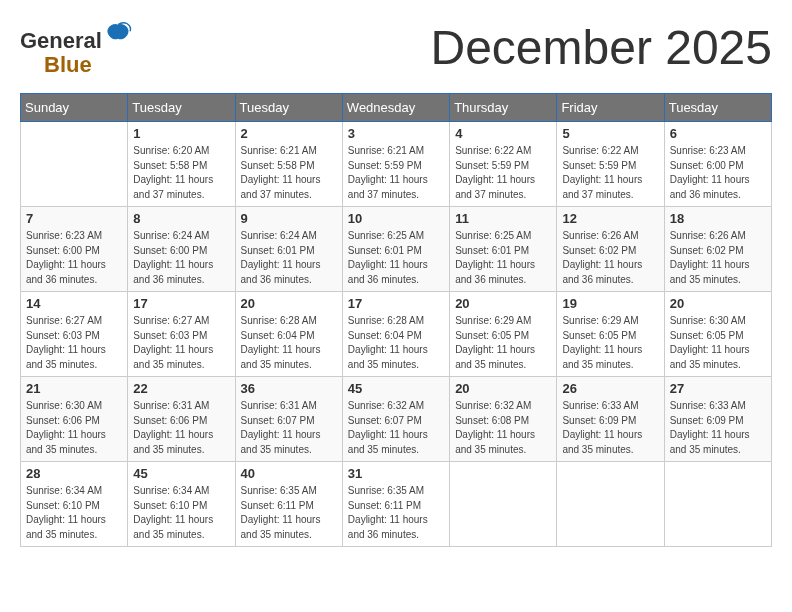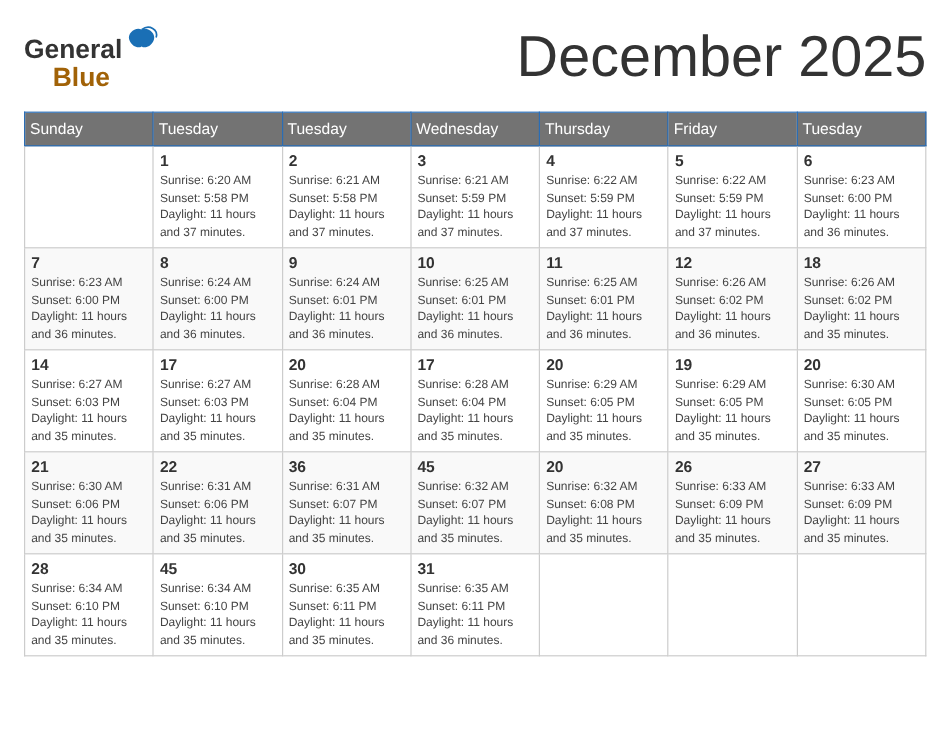--- a/index.html
+++ b/index.html
@@ -241,21 +241,21 @@
       <tr>
         <td>
           <span class="day-number">28</span>
           <div class="day-info">Sunrise: 6:34 AM<br>Sunset: 6:10 PM<br>Daylight: 11 hours<br>and 35 minutes.</div>
         </td>
         <td>
           <span class="day-number">45</span>
           <div class="day-info">Sunrise: 6:34 AM<br>Sunset: 6:10 PM<br>Daylight: 11 hours<br>and 35 minutes.</div>
         </td>
         <td>
-          <span class="day-number">30</span>
+          <span class="day-number">40</span>
           <div class="day-info">Sunrise: 6:35 AM<br>Sunset: 6:11 PM<br>Daylight: 11 hours<br>and 35 minutes.</div>
         </td>
         <td>
           <span class="day-number">31</span>
           <div class="day-info">Sunrise: 6:35 AM<br>Sunset: 6:11 PM<br>Daylight: 11 hours<br>and 36 minutes.</div>
         </td>
         <td class="empty"></td>
         <td class="empty"></td>
         <td class="empty"></td>
       </tr>

